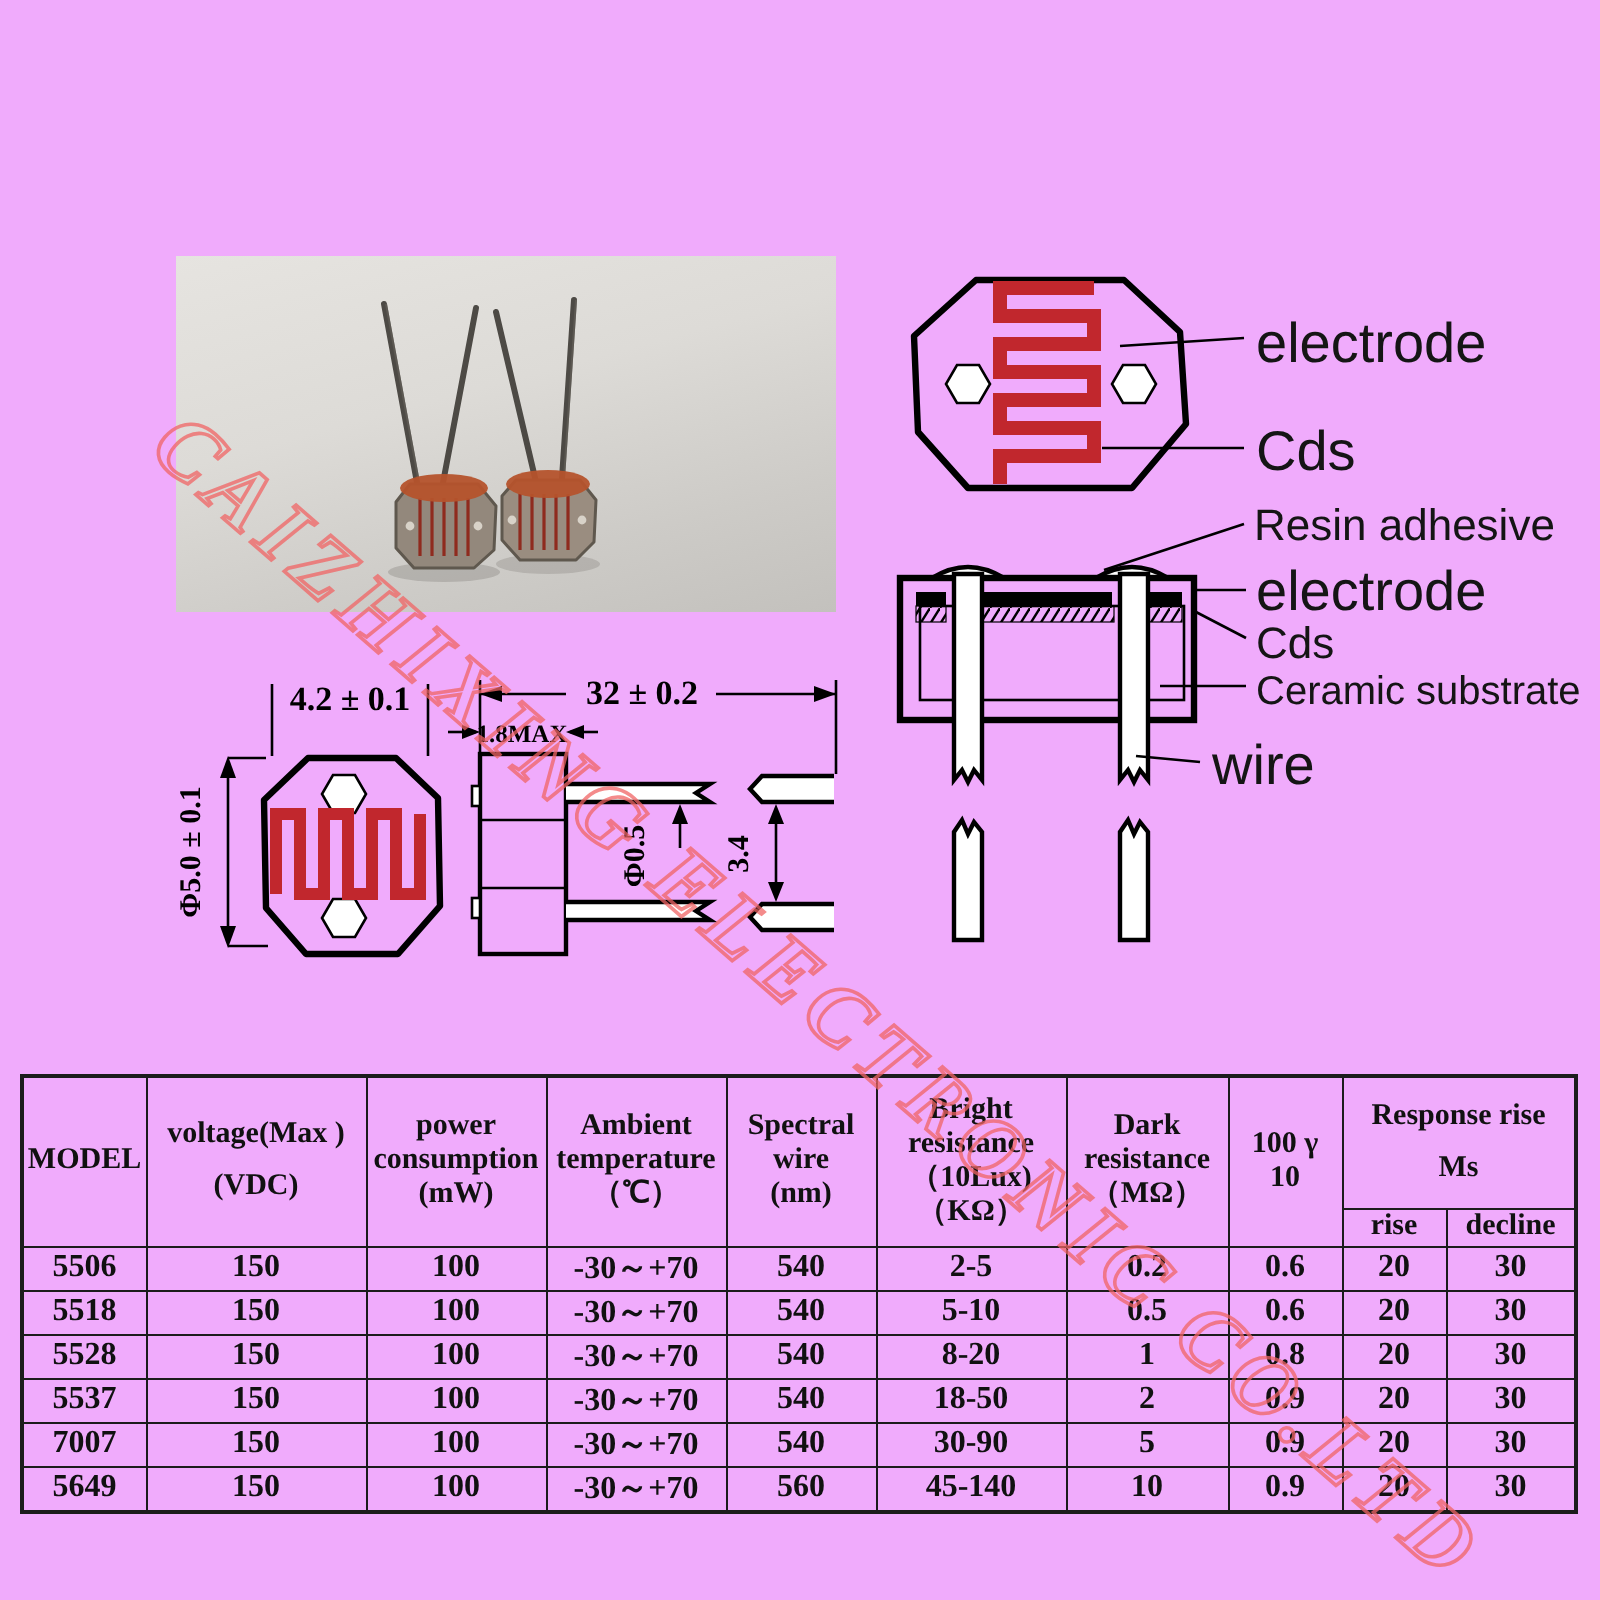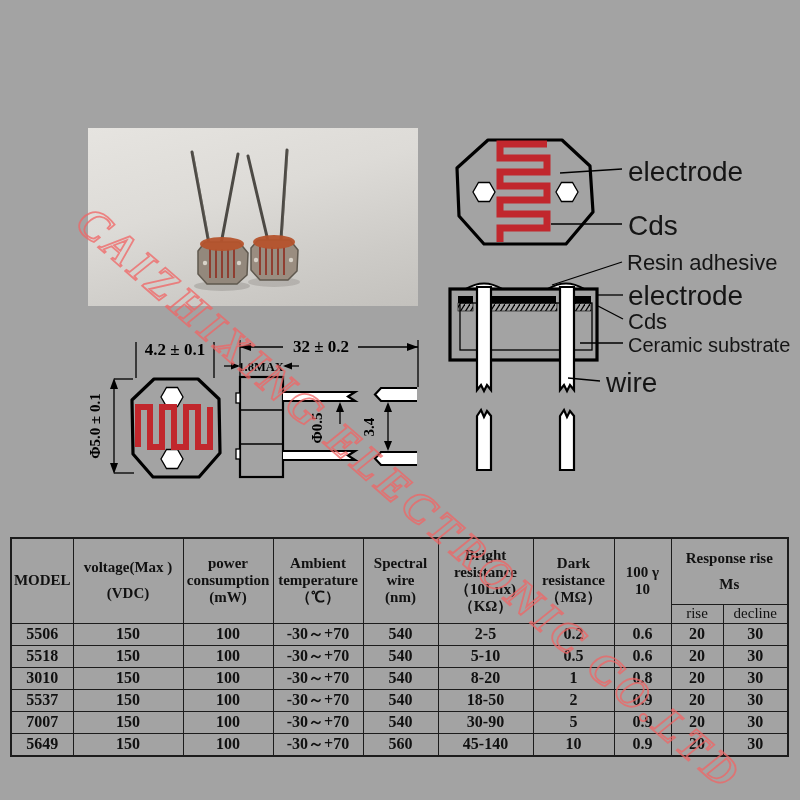--- a/index.html
+++ b/index.html
@@ -1,16 +1,16 @@
 <!DOCTYPE html>
 <html><head>
 <meta charset="utf-8">
 <style>
   html,body{margin:0;padding:0;width:800px;height:800px;overflow:hidden;background:#fff;}
-  .stage{position:absolute;left:0;top:0;width:800px;height:800px;background:#a3a3a3;font-family:"Liberation Sans",sans-serif;}
+  .stage{position:absolute;left:0;top:0;width:800px;height:800px;background:#f0abfc;font-family:"Liberation Sans",sans-serif;}
 
   
   .photo{position:absolute;left:88px;top:128px;width:330px;height:178px;
          background:linear-gradient(165deg,#e6e4e0 0%,#dddbd7 40%,#cdcbc7 75%,#c3c1bd 100%);}
   .photo svg{display:block;}
 
   
   svg.drawings{position:absolute;left:0;top:0;}
   .ln{stroke:#000;fill:none;}
   .thick{stroke-width:3.2;}
@@ -36,21 +36,21 @@
 
   
   .spec-wrap{position:absolute;left:10px;top:537px;}
   table.spec{border-collapse:collapse;table-layout:fixed;width:777px;
              font-family:"Liberation Serif",serif;color:#111;}
   table.spec td{border:1px solid #1c1c1c;text-align:center;vertical-align:middle;padding:0;overflow:hidden;}
   table.spec{border:2px solid #1c1c1c;}
   tr.h1 td{font-size:15px;font-weight:bold;line-height:17px;}
   tr.h1{height:66px;}
   tr.h2{height:19px;}
-  tr.h2 td{font-size:15px;font-weight:normal;}
+  tr.h2 td{font-size:15px;font-weight:bold;}
   tr.dr{height:21px;}
   tr.dr td{font-size:16px;font-weight:bold;}
   .gap-top{margin-top:9px;}
 </style>
 </head>
 <body>
 
 <div class="stage">
 
   <div class="photo">
@@ -287,21 +287,21 @@
           <td>100</td>
           <td>-30～+70</td>
           <td>540</td>
           <td>5-10</td>
           <td>0.5</td>
           <td>0.6</td>
           <td>20</td>
           <td>30</td>
         </tr>
         <tr class="dr">
-          <td>3010</td>
+          <td>5528</td>
           <td>150</td>
           <td>100</td>
           <td>-30～+70</td>
           <td>540</td>
           <td>8-20</td>
           <td>1</td>
           <td>0.8</td>
           <td>20</td>
           <td>30</td>
         </tr>

